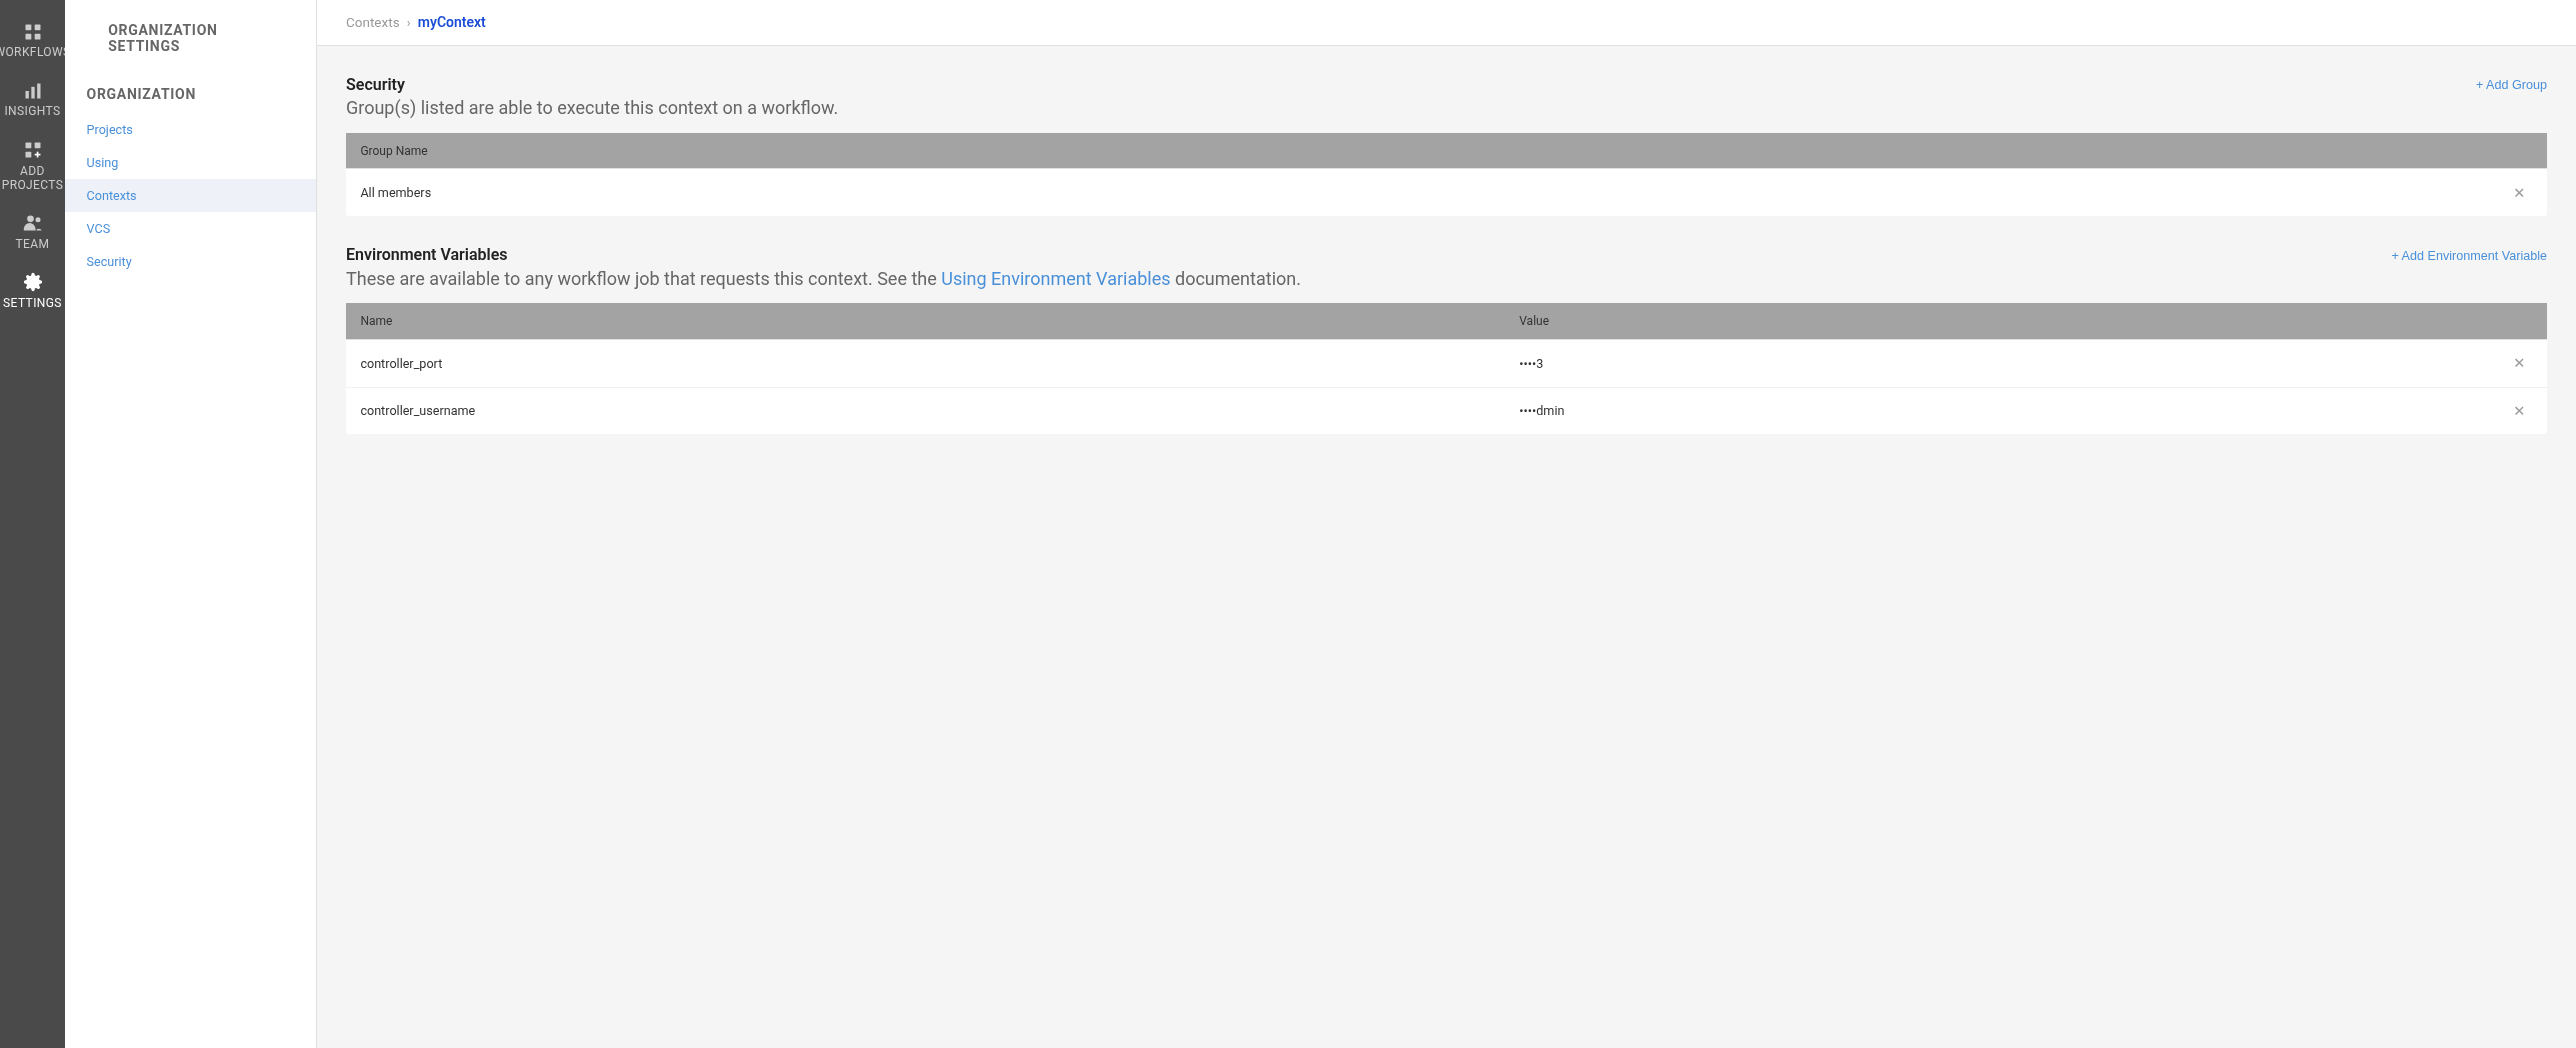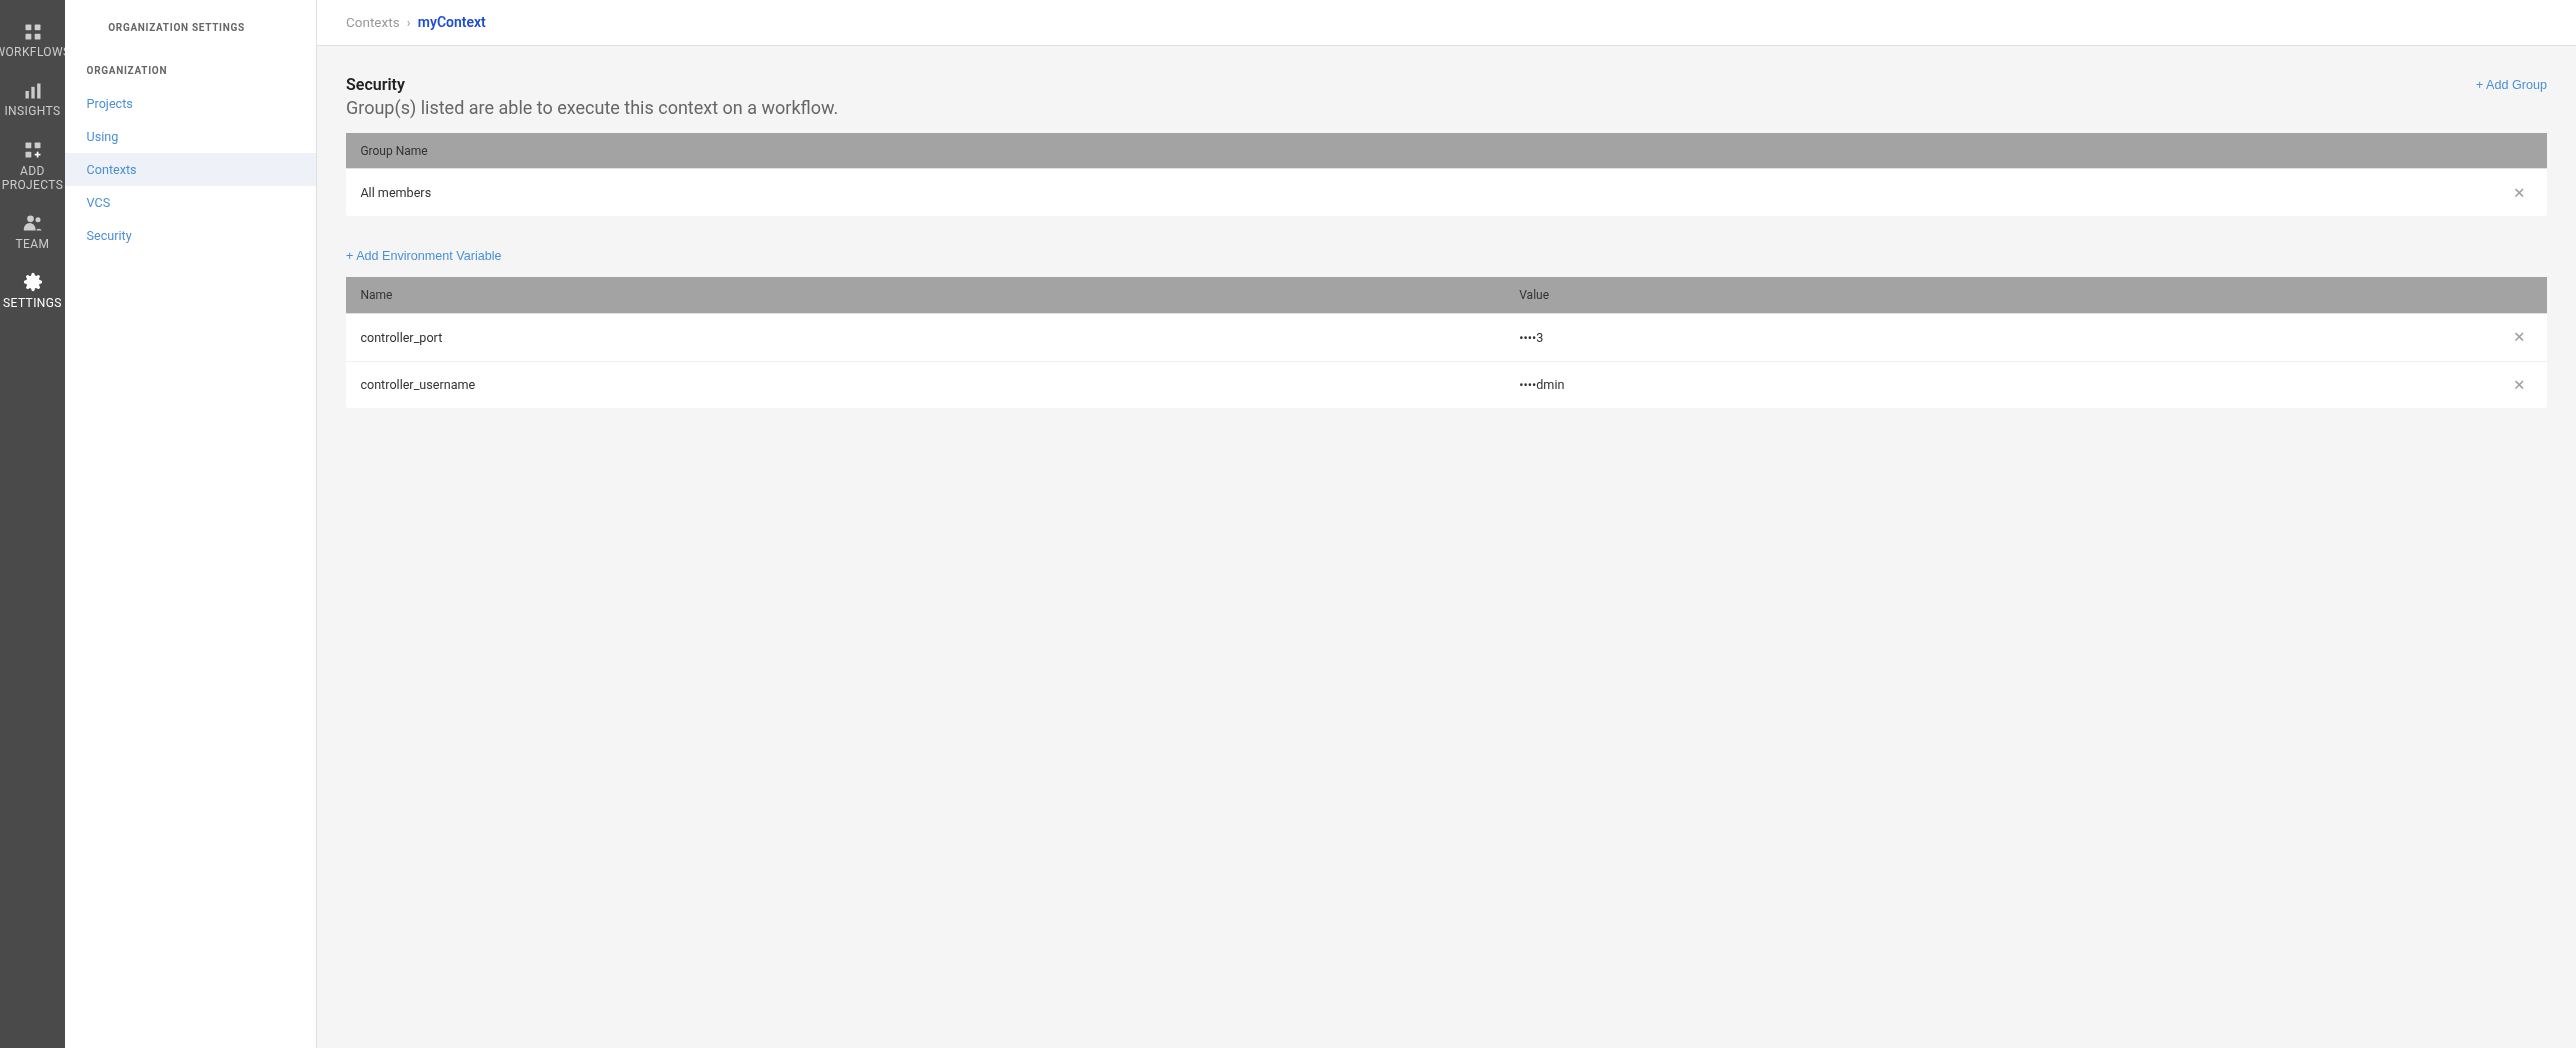--- a/index.html
+++ b/index.html
@@ -34,21 +34,21 @@
     
     .nav-sidebar {
       width: 252px;
       background: #fff;
       border-right: 0.9px solid #e0e0e0;
       padding: 21.6px 0;
       flex-shrink: 0;
       overflow-y: auto;
     }
     .nav-section-title {
-      font-size: 10px;
+      font-size: 14px;
       font-weight: 700;
       color: #666;
       letter-spacing: 0.7px;
       padding: 0 21.6px 10.8px;
       text-transform: uppercase;
     }
     .nav-link {
       display: block;
       padding: 9px 21.6px;
       color: #4a90d9;
@@ -260,20 +260,28 @@
         <tr>
           <td>All members</td>
           <td class="td-action">
             <button class="delete-btn">✕</button>
           </td>
         </tr>
       </tbody>
     </table>
 
     <div class="section-header">
+      <div>
+        <div class="section-title">Environment Variables</div>
+        <div class="section-subtitle">
+          <span>These are available to any workflow job that requests this context. See the</span>
+          <a class="env-subtitle-link">Using Environment Variables</a>
+          <span>documentation.</span>
+        </div>
+      </div>
       <button class="add-button">+ Add Environment Variable</button>
     </div>
 
     <table class="data-table">
       <thead>
         <tr>
           <th>Name</th>
           <th>Value</th>
           <th></th>
         </tr>

